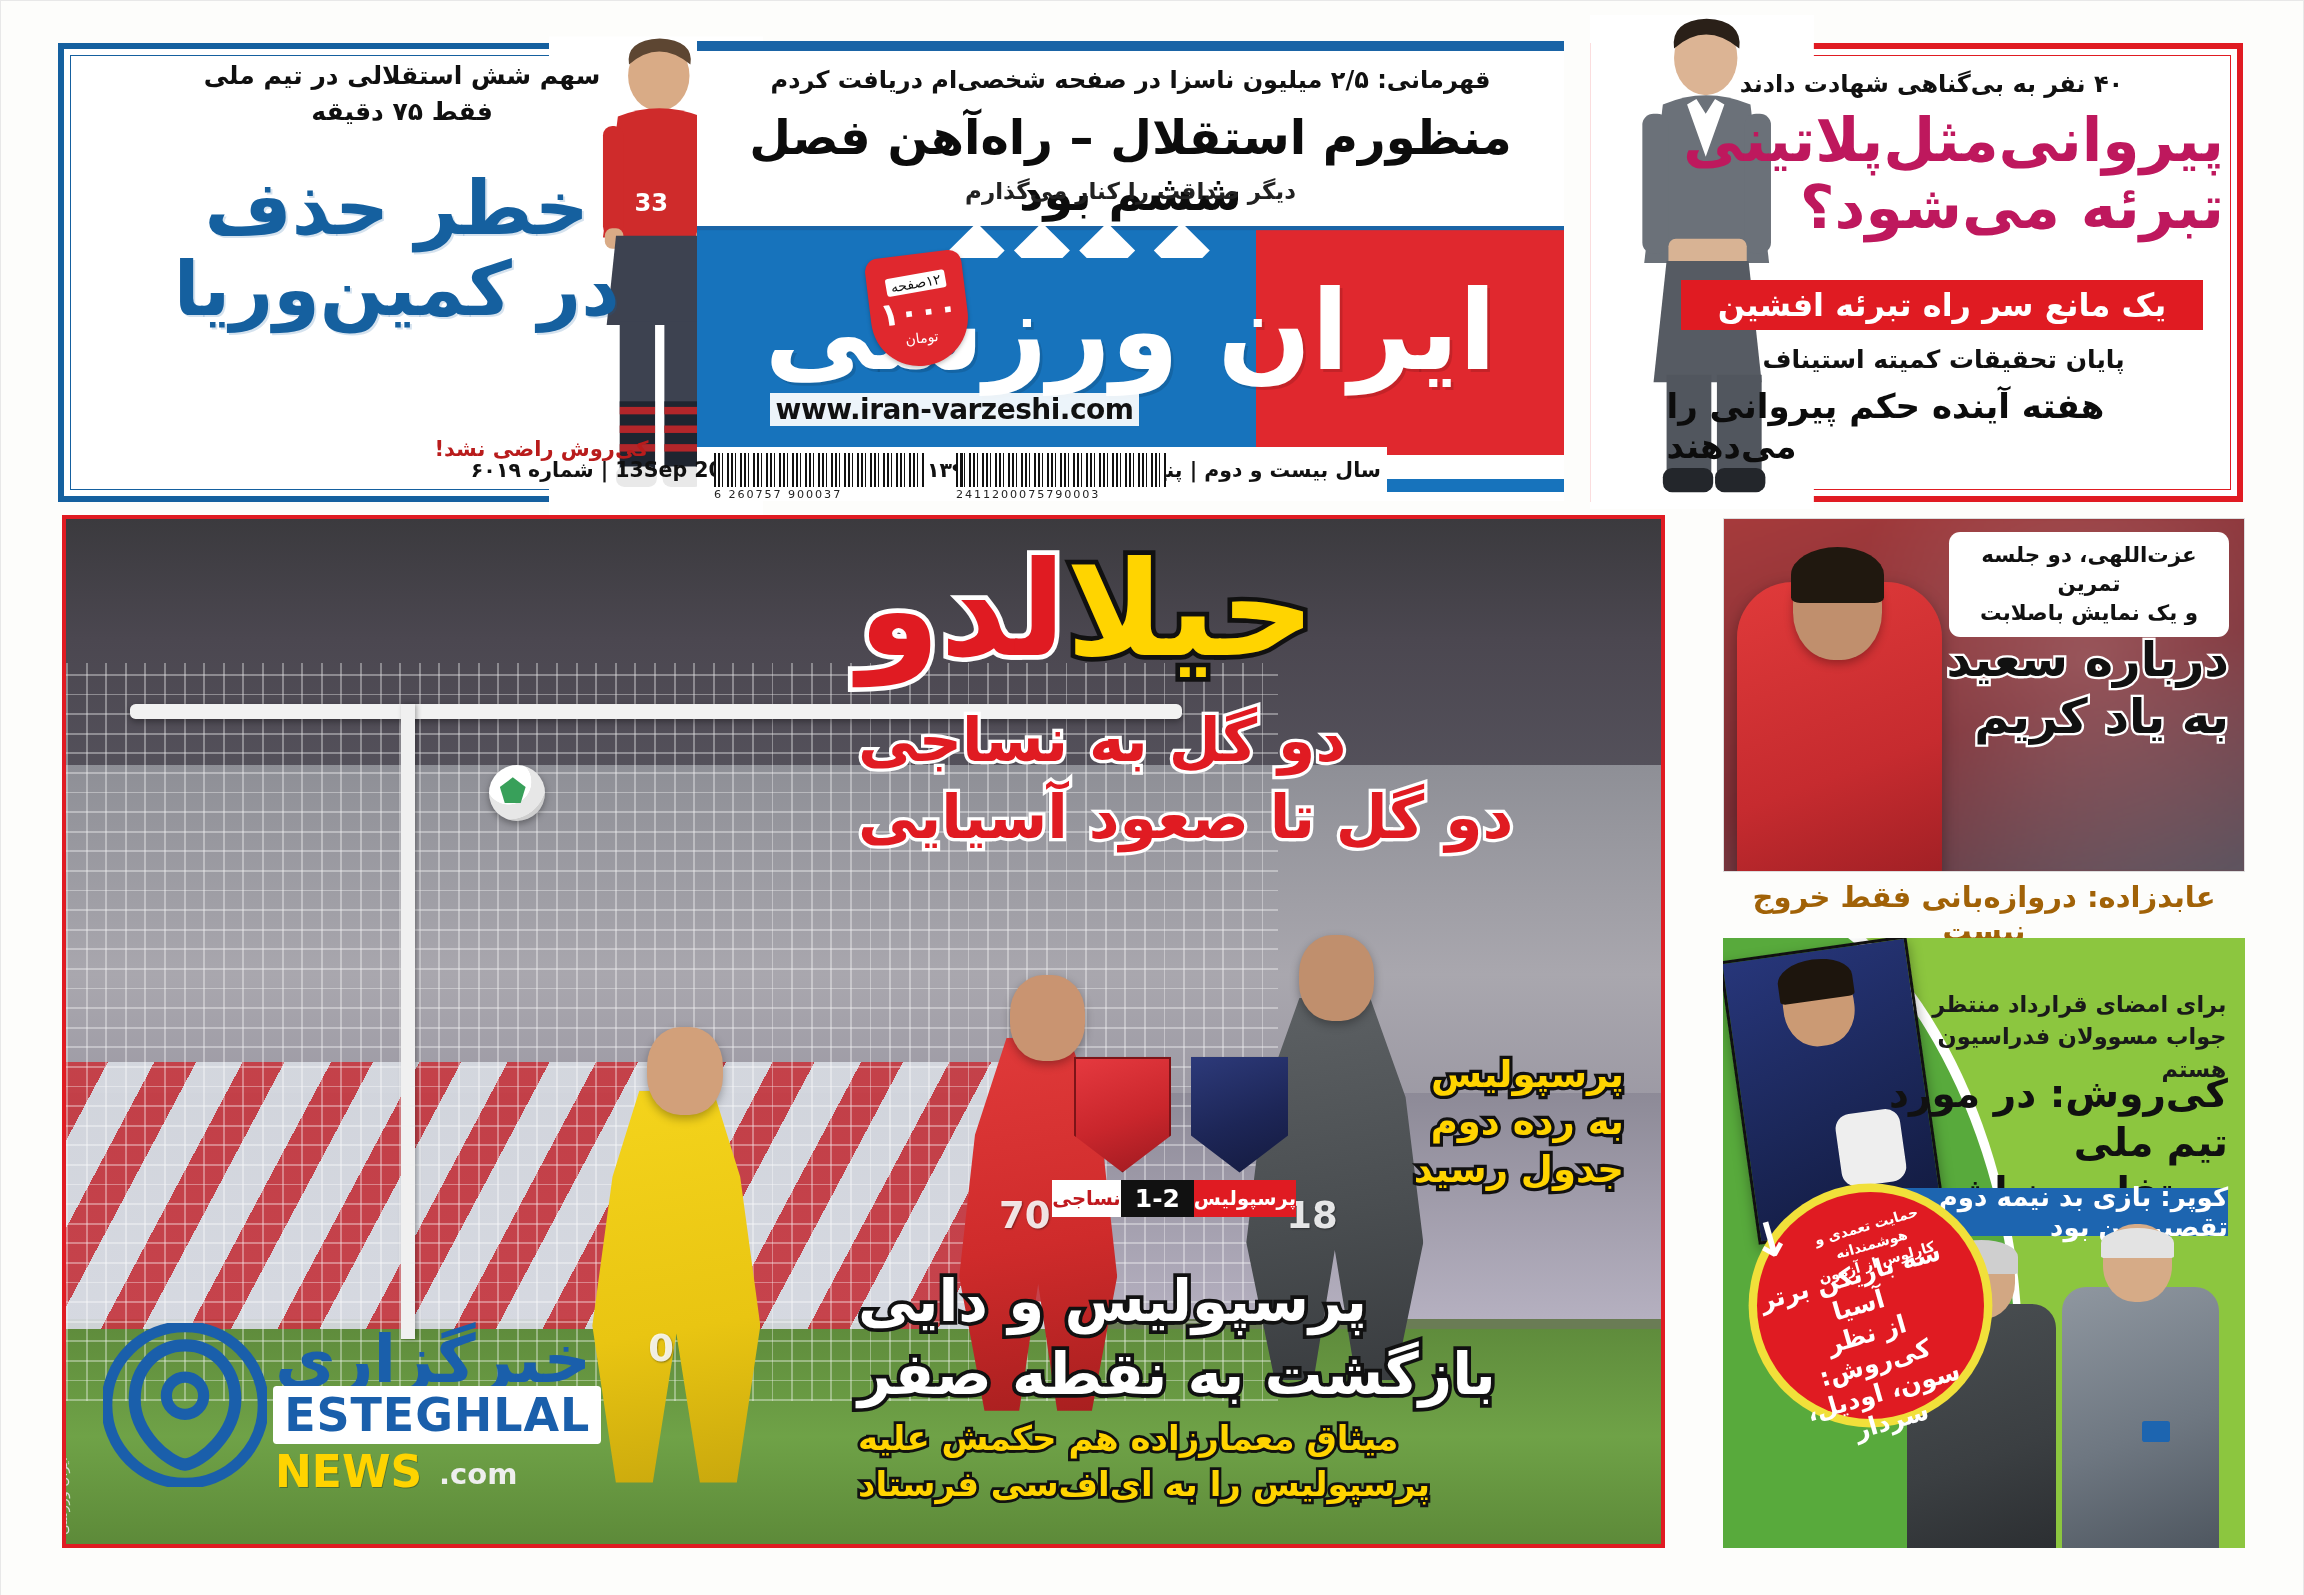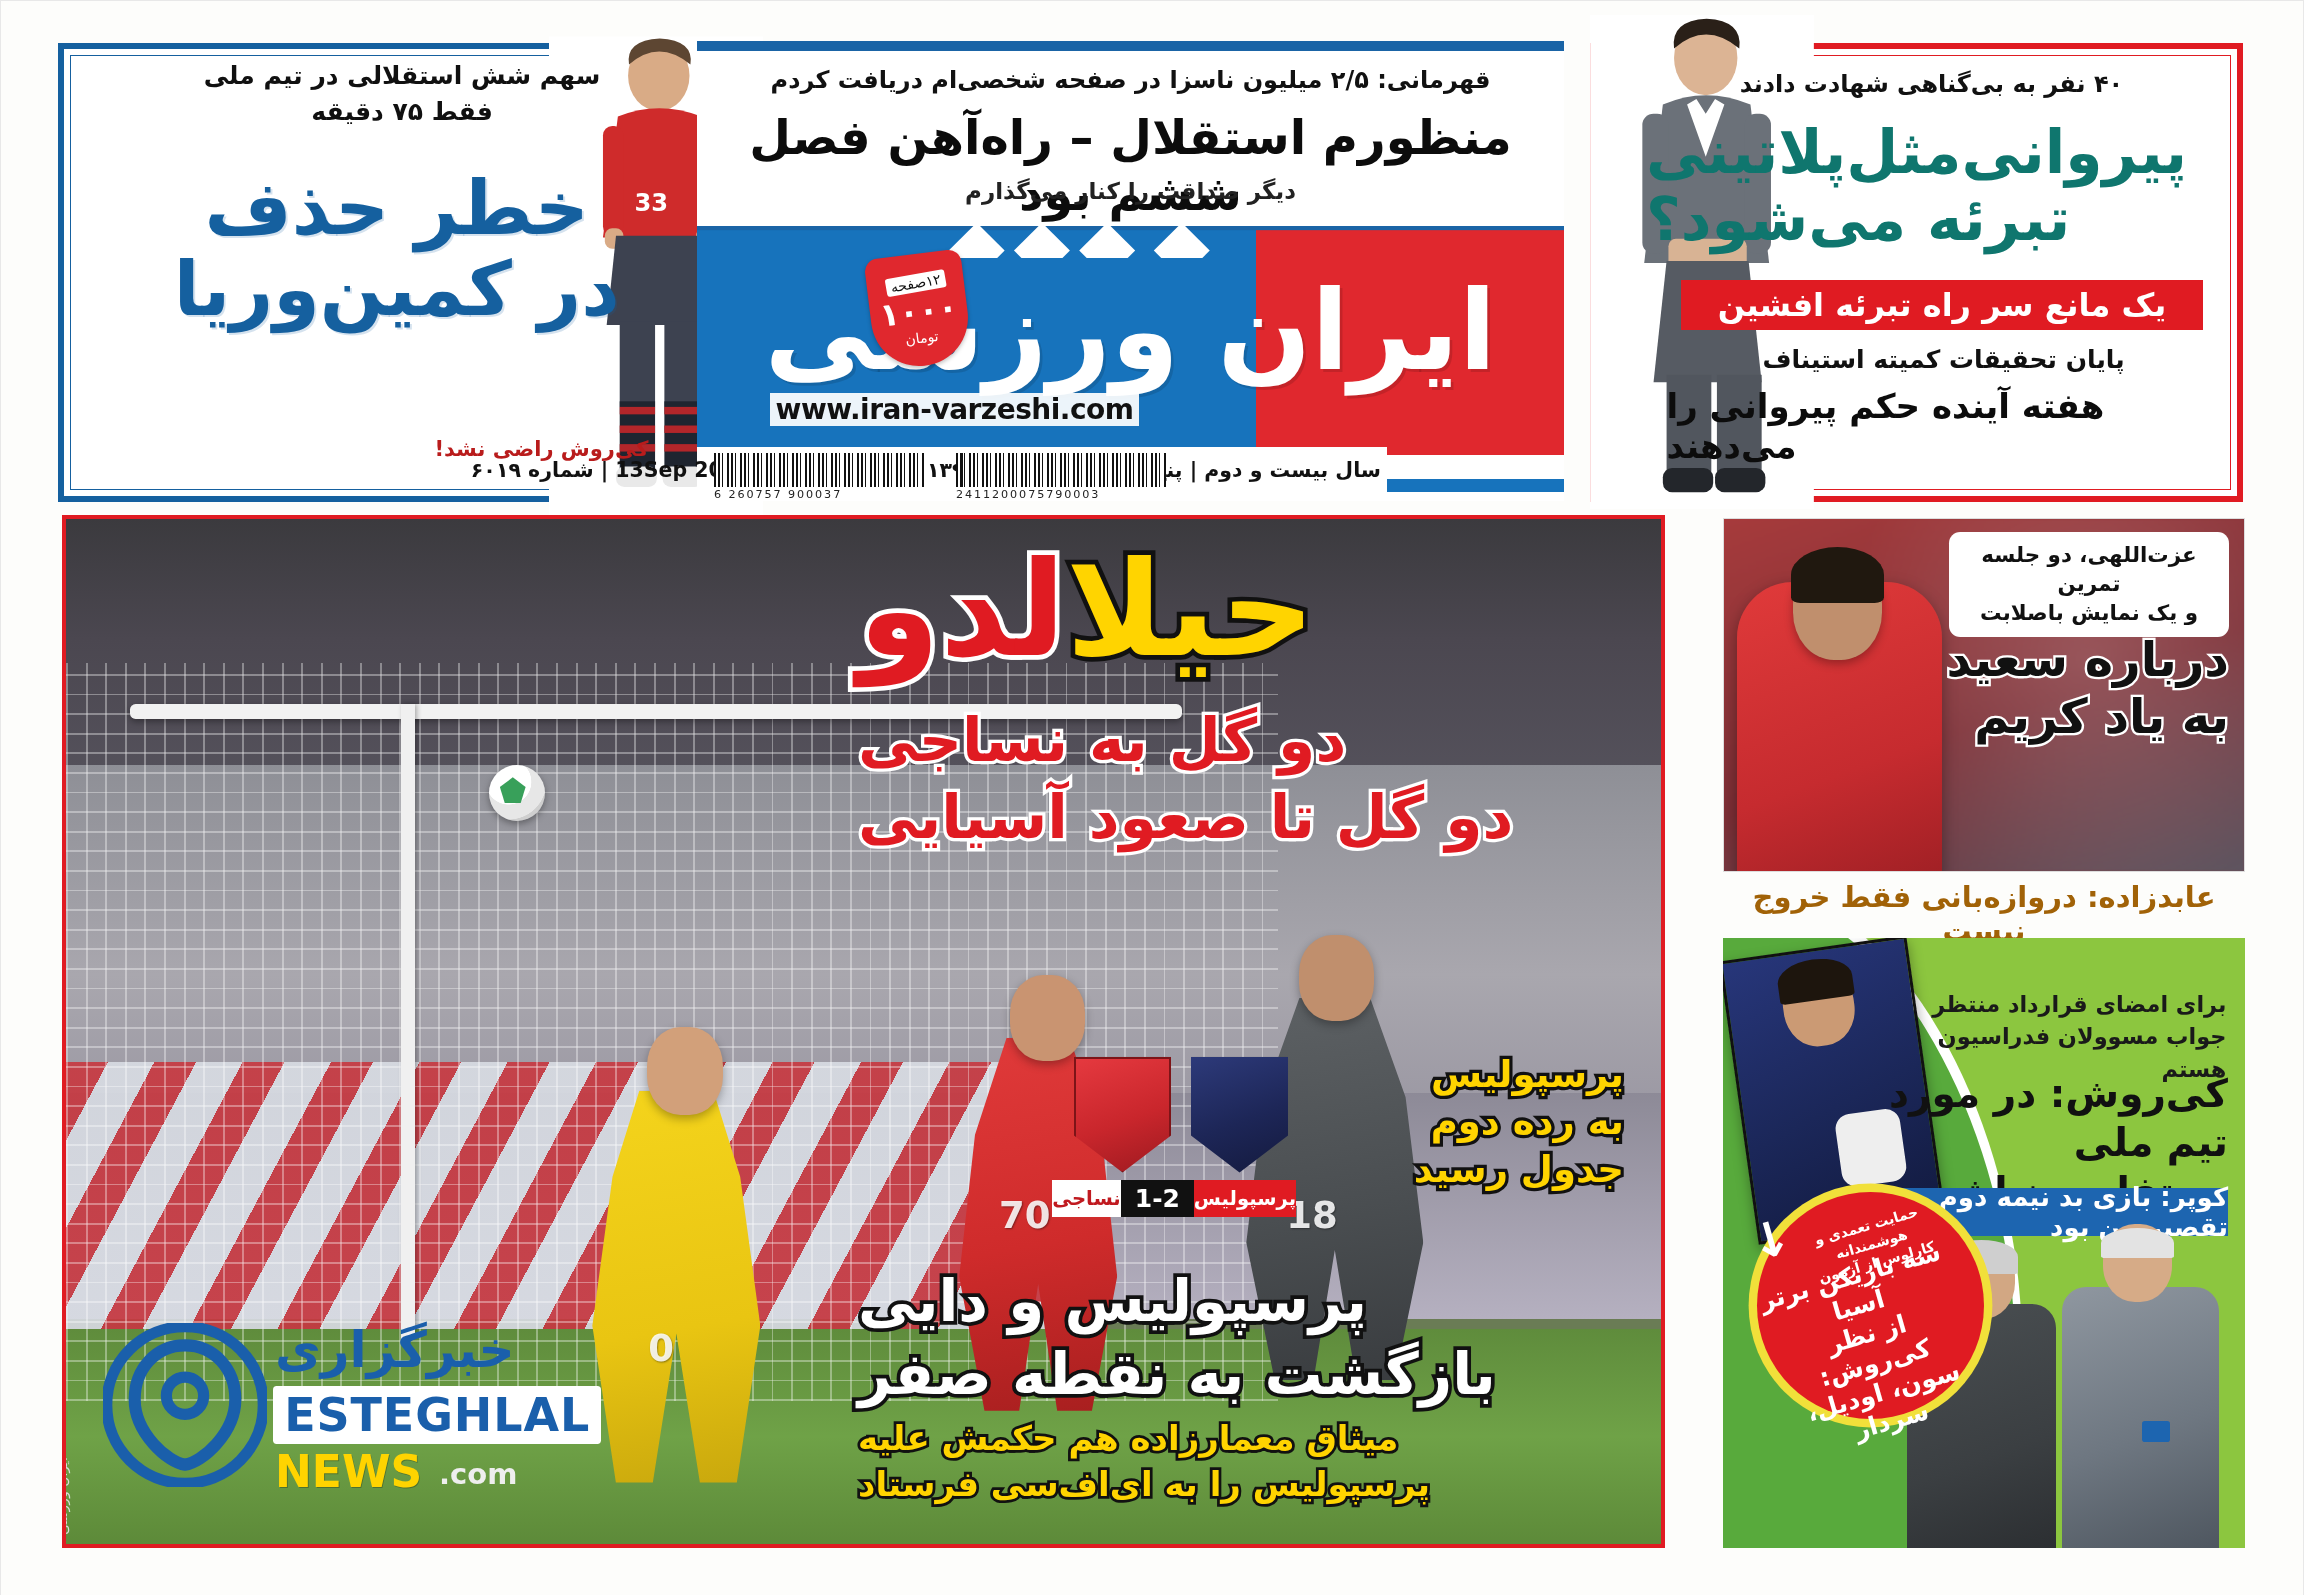--- a/index.html
+++ b/index.html
@@ -81,22 +81,22 @@
 
   
   .box-red{
     position:absolute;left:1590px;top:43px;width:653px;height:459px;
     border:6.5px solid #e01b22;background:#ffffff;box-sizing:border-box;
   }
   .box-red .inner{position:absolute;inset:5.6px;border:1.9px solid #e01b22;}
   .br-kicker{position:absolute;right:26px;top:20.5px;width:559px;
     font-size:24px;color:#111;font-weight:700;text-align:center;direction:rtl;}
   .br-head{position:absolute;right:13px;top:58px;width:578px;
-    font-size:60px;line-height:1.12;color:#0f766e;font-weight:900;
-    text-align:left;direction:rtl;letter-spacing:-1.9px;margin-top:12px;}
+    font-size:60px;line-height:1.12;color:#be185d;font-weight:900;
+    text-align:right;direction:rtl;letter-spacing:-1.9px;}
   .br-band{position:absolute;right:34px;top:231px;width:522px;height:50px;
     background:#e01b22;color:#fff;font-size:32px;font-weight:900;direction:rtl;
     display:flex;align-items:center;justify-content:center;}
   .br-sub1{position:absolute;right:28px;top:296px;width:531px;
     font-size:25px;color:#111;font-weight:600;text-align:center;direction:rtl;}
   .br-sub2{position:absolute;right:20.5px;top:337px;width:550px;
     font-size:34px;color:#0c0c0c;font-weight:900;text-align:left;direction:rtl;}
   .br-photo{position:absolute;left:-5.6px;top:-34px;width:224px;height:494px;overflow:hidden;}
 
   
@@ -184,21 +184,21 @@
   .mh-lower{position:absolute;right:39px;top:746px;width:764px;direction:rtl;text-align:left;
     font-size:58px;font-weight:900;line-height:1.25;color:#fff;
     -webkit-text-stroke:7.5px #111;paint-order:stroke fill;}
   .mh-foot{position:absolute;right:39px;top:897px;width:764px;direction:rtl;text-align:left;
     font-size:34px;font-weight:900;line-height:1.34;color:#ffd400;
     -webkit-text-stroke:5.6px #111;paint-order:stroke fill;}
 
   
   .wm{position:absolute;left:37px;bottom:41px;width:447px;height:186px;}
   .wm-mark{position:absolute;left:0;top:5.6px;width:164px;height:164px;}
-  .wm-fa{position:absolute;left:172px;top:3.7px;font-size:50px;font-weight:900;
+  .wm-fa{position:absolute;left:172px;top:3.7px;font-size:66px;font-weight:900;
     color:#1a5fab;direction:rtl;}
   .wm-en{position:absolute;left:170px;top:69px;background:#fff;padding:1.9px 11.2px;
     font-size:46px;font-weight:900;color:#1a5fab;letter-spacing:0.9px;direction:ltr;
     border-radius:3.7px;}
   .wm-news{position:absolute;left:172px;top:129px;font-size:44px;font-weight:900;
     color:#ffd400;direction:ltr;text-shadow:0.9px 0.9px 0 rgba(0,0,0,.25);}
   .wm-com{position:absolute;left:336px;top:140px;font-size:29px;font-weight:800;
     color:#eee;direction:ltr;}
   .side-credit{position:absolute;left:3.7px;bottom:9.3px;font-size:14px;color:#ddd;
     direction:rtl;transform:rotate(-90deg);transform-origin:left bottom;white-space:nowrap;}

